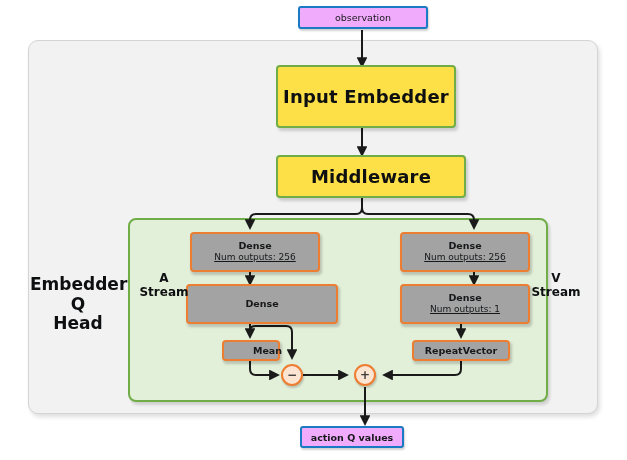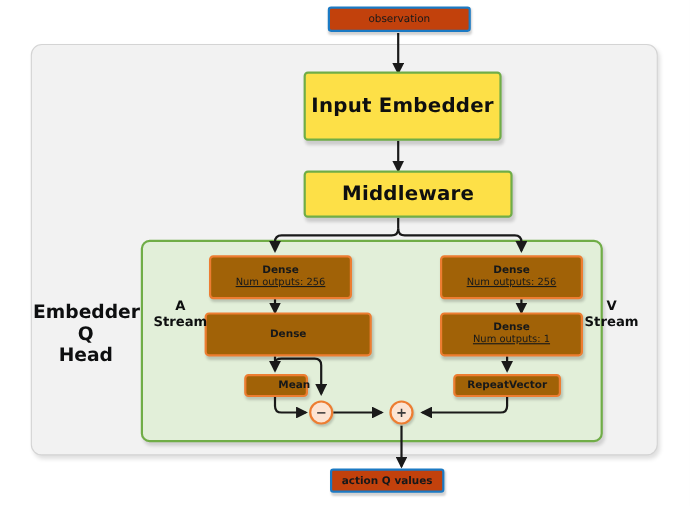--- a/index.html
+++ b/index.html
@@ -29,21 +29,21 @@
     display: flex;
     flex-direction: column;
     align-items: center;
     justify-content: center;
     text-align: center;
     z-index: 5;
   }
 
   
   .io-box {
-    background: #c2410c;
+    background: #f0abfc;
     border: 2px solid #1b7ac4;
     border-radius: 3px;
     box-shadow: 1px 2px 2px rgba(0,0,0,0.18);
     font-size: 9.5px;
     color: #16181a;
     font-weight: normal;
   }
 
   
   .module-box {
@@ -52,21 +52,21 @@
     border-radius: 4px;
     box-shadow: 2px 3px 3px rgba(0,0,0,0.16);
     font-size: 18px;
     font-weight: bold;
     color: #0e0f10;
     letter-spacing: 0.2px;
   }
 
   
   .layer-box {
-    background: #a16207;
+    background: #a3a3a3;
     border: 2px solid #ed7d31;
     border-radius: 4px;
     box-shadow: 1.5px 2.5px 2.5px rgba(0,0,0,0.18);
     color: #16181a;
     line-height: 1.25;
   }
   .layer-title {
     font-size: 9.5px;
     font-weight: bold;
   }

